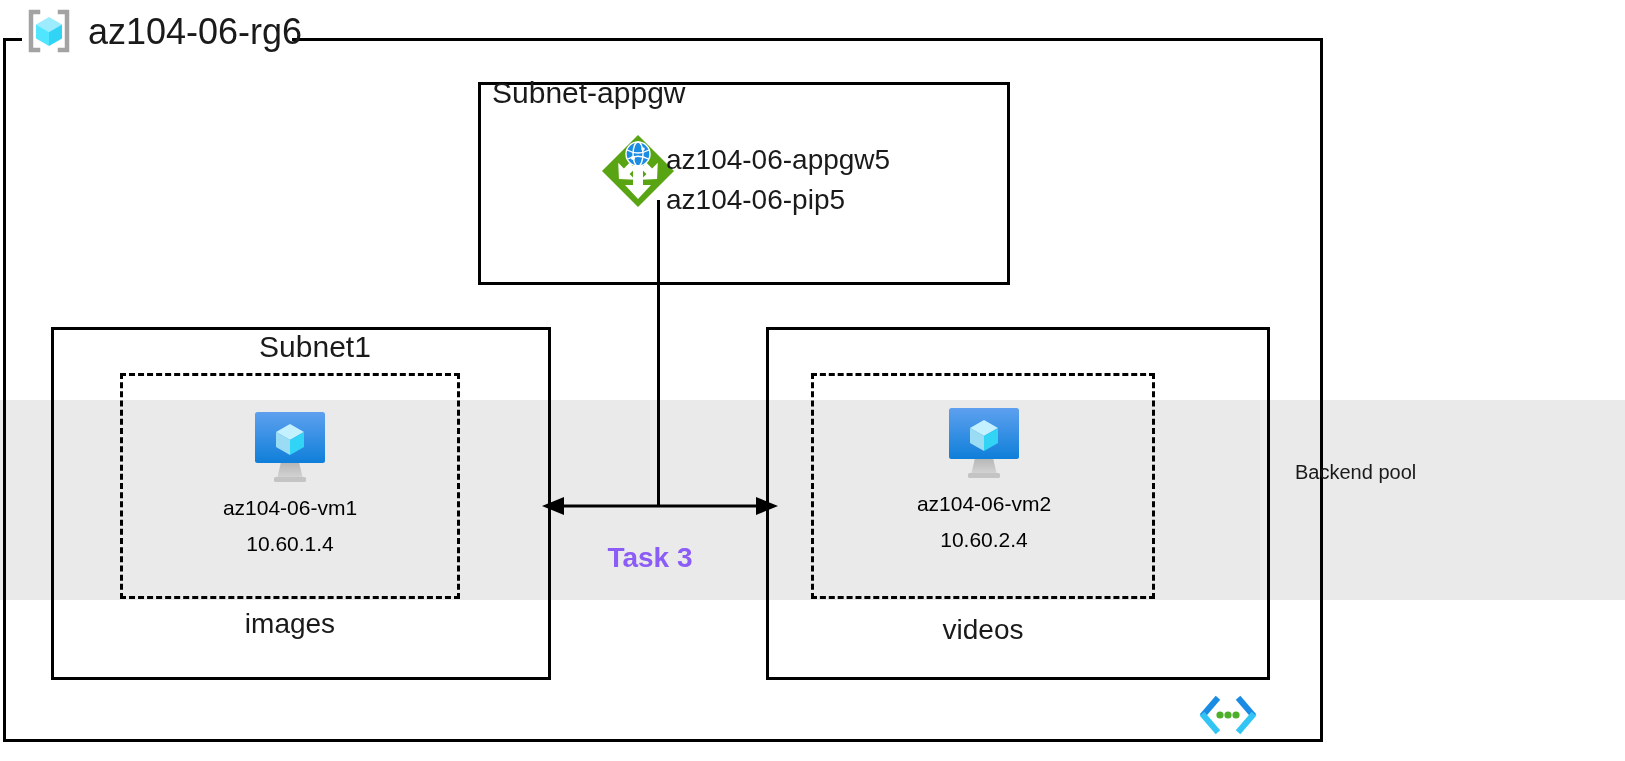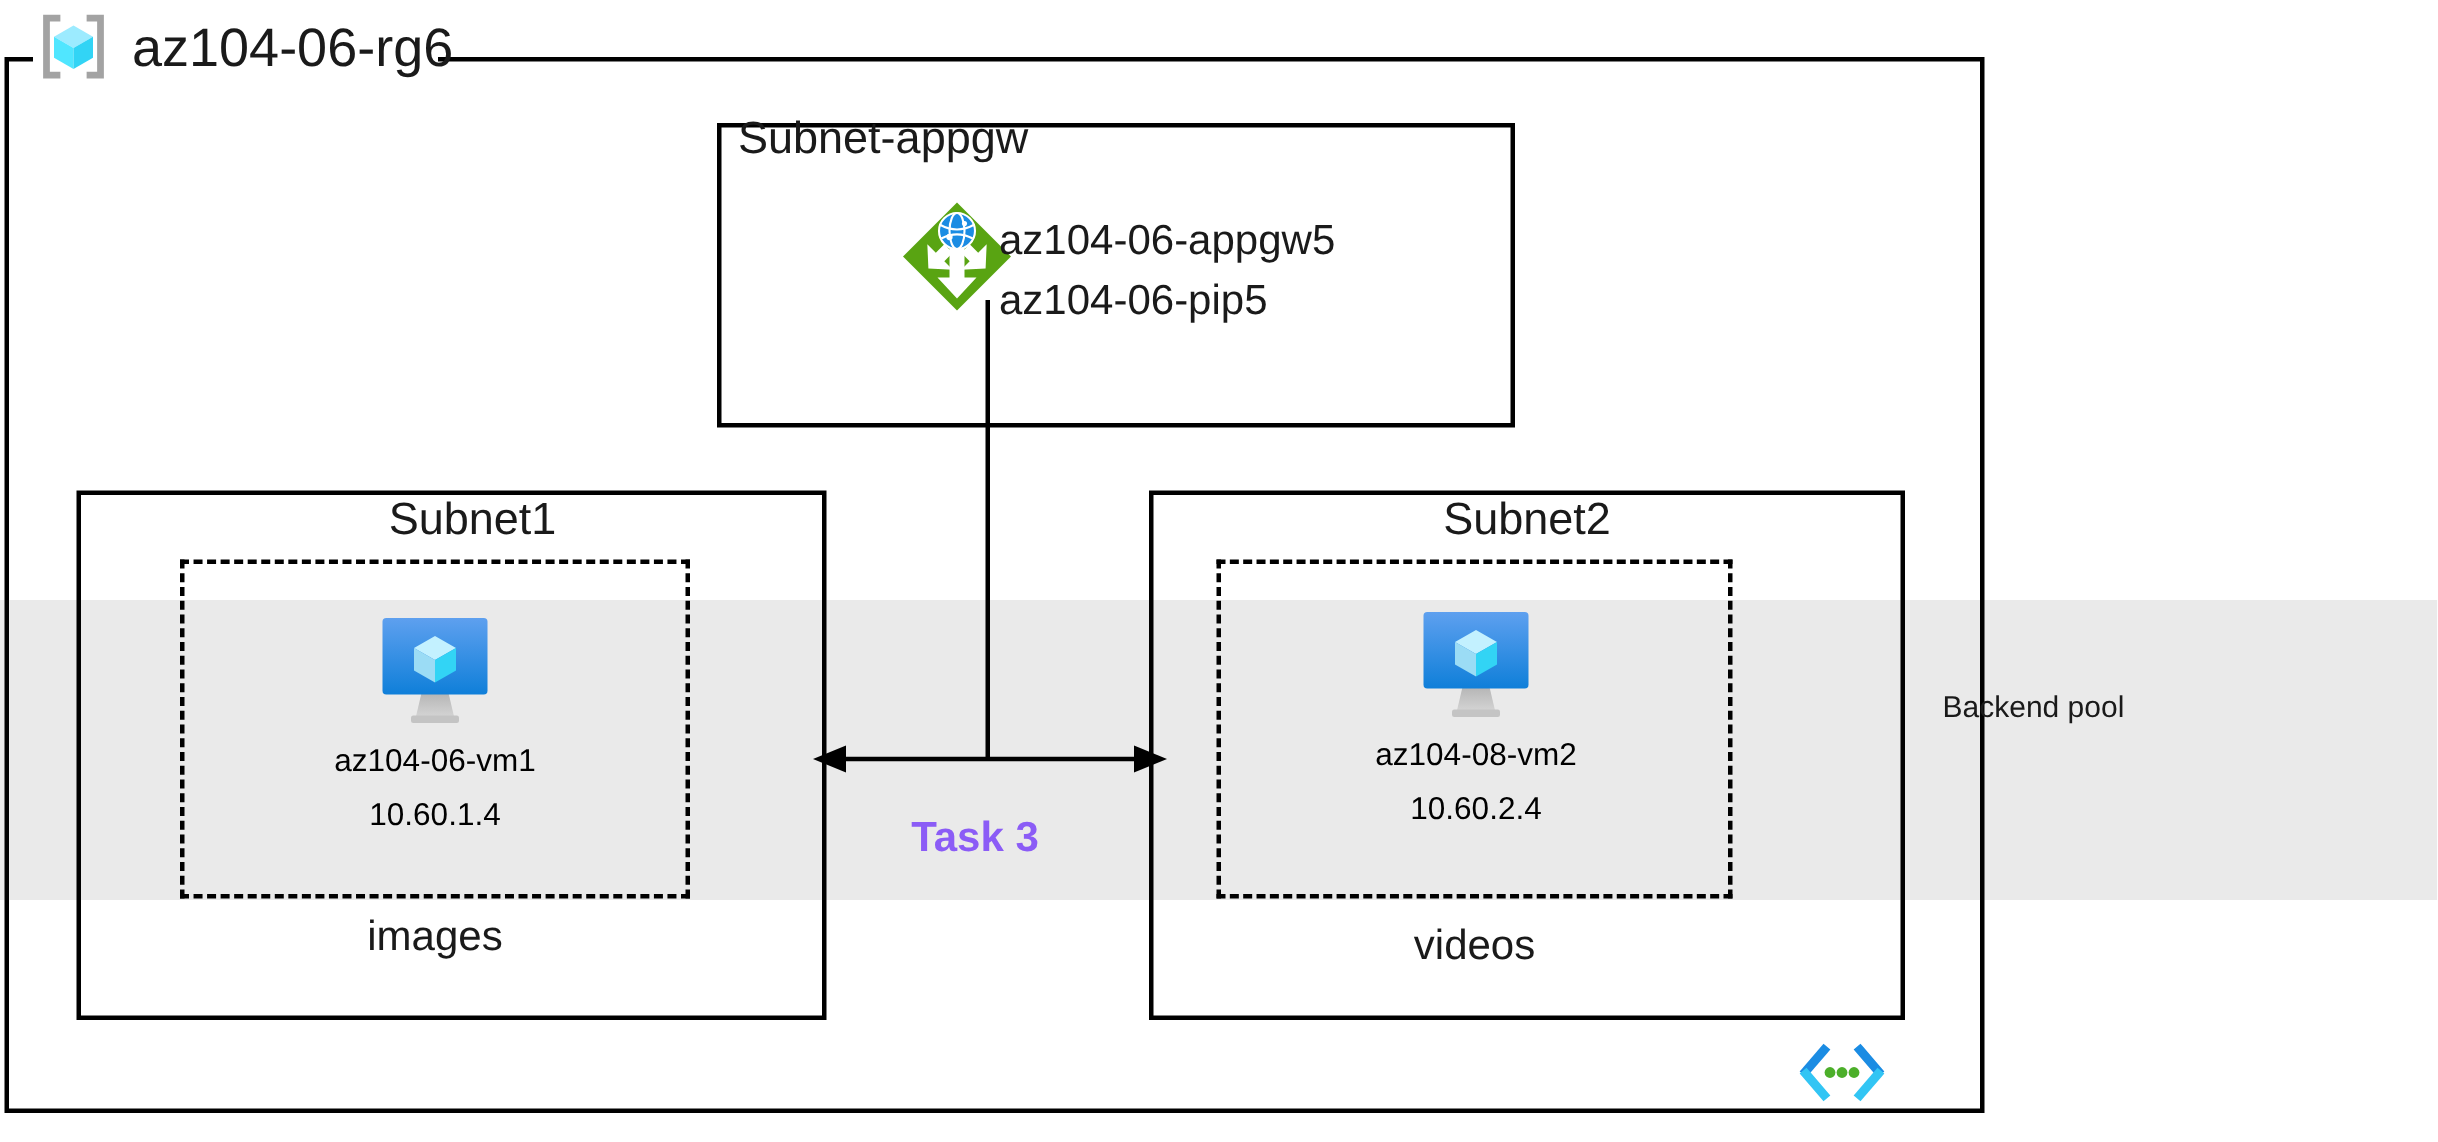--- a/index.html
+++ b/index.html
@@ -268,21 +268,20 @@
         <path d="M56 30 L56 45 L42 53 L42 38 Z" fill="#32d4f5"></path>
       </svg>
     </div>
     <div class="vm-name">az104-06-vm1</div>
     <div class="vm-ip">10.60.1.4</div>
   </div>
 
   <div class="abs endpoint-label endpoint1">images</div>
 
   <div class="abs subnet-box subnet2"></div>
-  <div class="subnet-title subnet2-title">Subnet2</div>
   <div class="abs dashed-box dashed2"></div>
 
   <div class="abs vm-block vm2">
     <div class="vm-icon-wrap">
       <svg width="84" height="84" viewBox="0 0 84 84">
         <defs>
           <linearGradient id="vmg2" x1="0" y1="0" x2="0" y2="1">
             <stop offset="0" stop-color="#5ea0ef"></stop>
             <stop offset="1" stop-color="#0f7fd9"></stop>
           </linearGradient>
@@ -292,21 +291,21 @@
           </linearGradient>
         </defs>
         <path d="M33 60 L51 60 L55 77 L29 77 Z" fill="url(#vms2)"></path>
         <rect x="26" y="75" width="32" height="5" rx="1.5" fill="#c4c4c4"></rect>
         <rect x="7" y="10" width="70" height="51" rx="2.5" fill="url(#vmg2)"></rect>
         <path d="M42 22 L56 30 L42 38 L28 30 Z" fill="#c3f1ff"></path>
         <path d="M28 30 L42 38 L42 53 L28 45 Z" fill="#9bdcf5"></path>
         <path d="M56 30 L56 45 L42 53 L42 38 Z" fill="#32d4f5"></path>
       </svg>
     </div>
-    <div class="vm-name">az104-08-vm2</div>
+    <div class="vm-name">az104-06-vm2</div>
     <div class="vm-ip">10.60.2.4</div>
   </div>
 
   <div class="abs endpoint-label endpoint2">videos</div>
 
   <div class="abs task-arrow-svg">
     <svg width="240" height="36" viewBox="0 0 240 36">
       <line x1="22" y1="18" x2="218" y2="18" stroke="#000000" stroke-width="3"></line>
       <path d="M2 18 L24 9 L24 27 Z" fill="#000000"></path>
       <path d="M238 18 L216 9 L216 27 Z" fill="#000000"></path>

